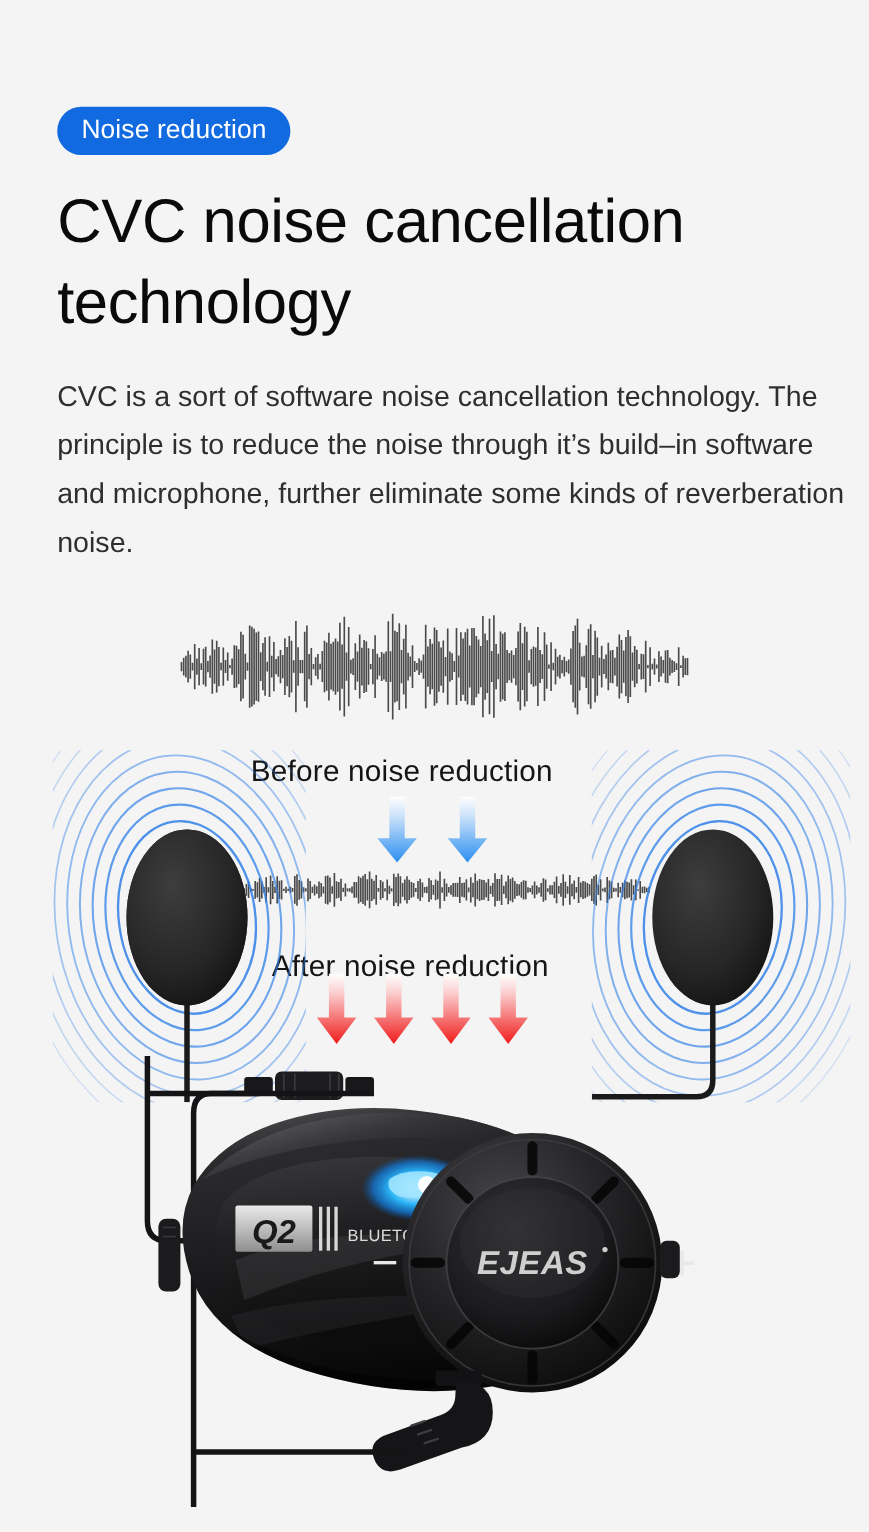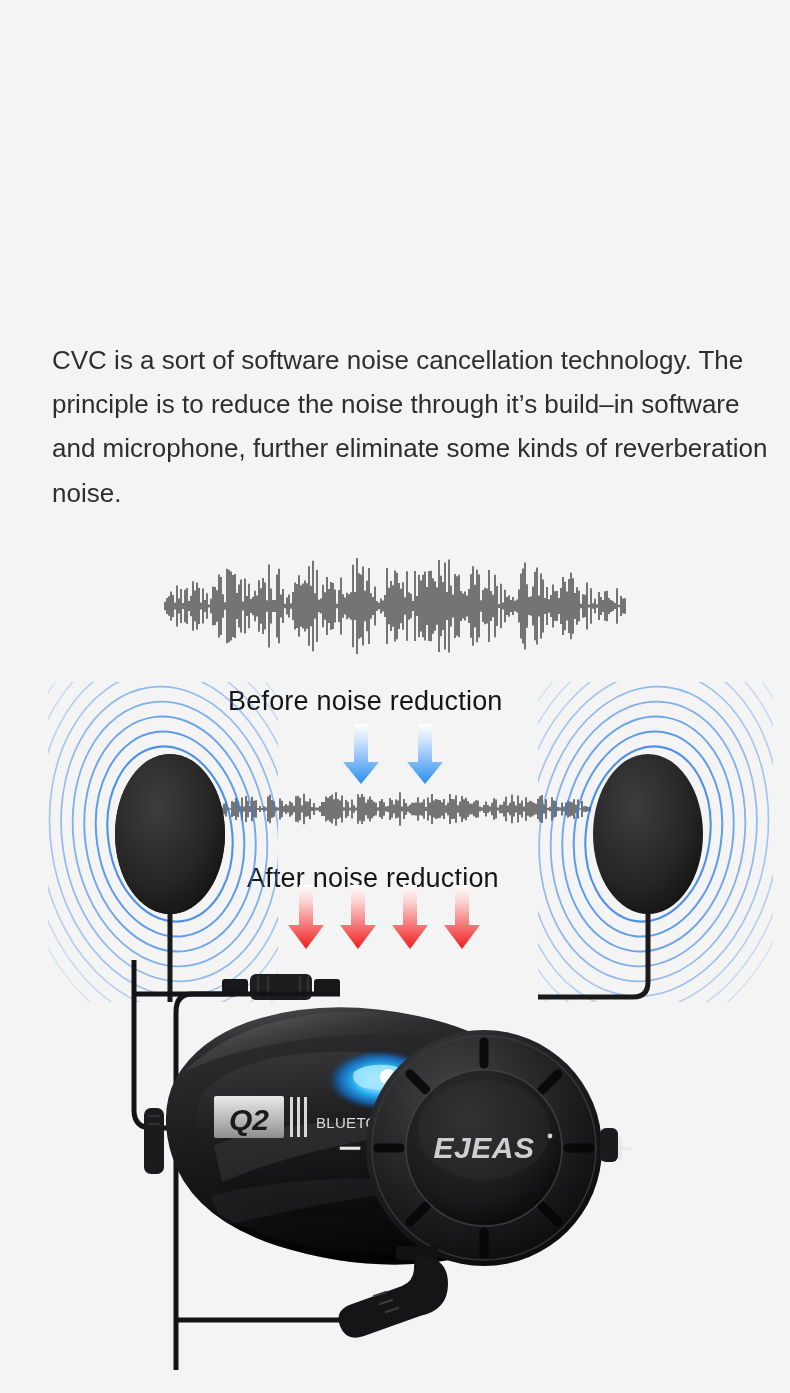--- a/index.html
+++ b/index.html
@@ -82,21 +82,23 @@
   .speaker-left  { position: absolute; left: 48px;  top: 142px; width: 230px; height: 320px; }
   .speaker-right { position: absolute; left: 538px; top: 142px; width: 235px; height: 320px; }
 
   .headset { position: absolute; left: 118px; top: 420px; width: 560px; height: 410px; }
 </style>
 </head>
 <body>
 
 <div id="page">
 
-
+  <div class="badge">Noise reduction</div>
+
+  <h1 class="headline">CVC noise cancellation technology</h1>
 
   <p class="body-copy">CVC is a sort of software noise cancellation technology. The principle is to reduce the noise through it’s build–in software and microphone, further eliminate some kinds of reverberation noise.</p>
 
   <div class="diagram">
 
     <svg class="wave-before" viewBox="0 0 465 96" preserveAspectRatio="none">
       <g id="wb" stroke="#4a4a4a" stroke-width="1.5" stroke-linecap="butt">
           <line x1="2.0" y1="43.8" x2="2.0" y2="52.2"></line>
           <line x1="4.0" y1="40.0" x2="4.0" y2="56.0"></line>
           <line x1="6.0" y1="38.2" x2="6.0" y2="57.8"></line>

